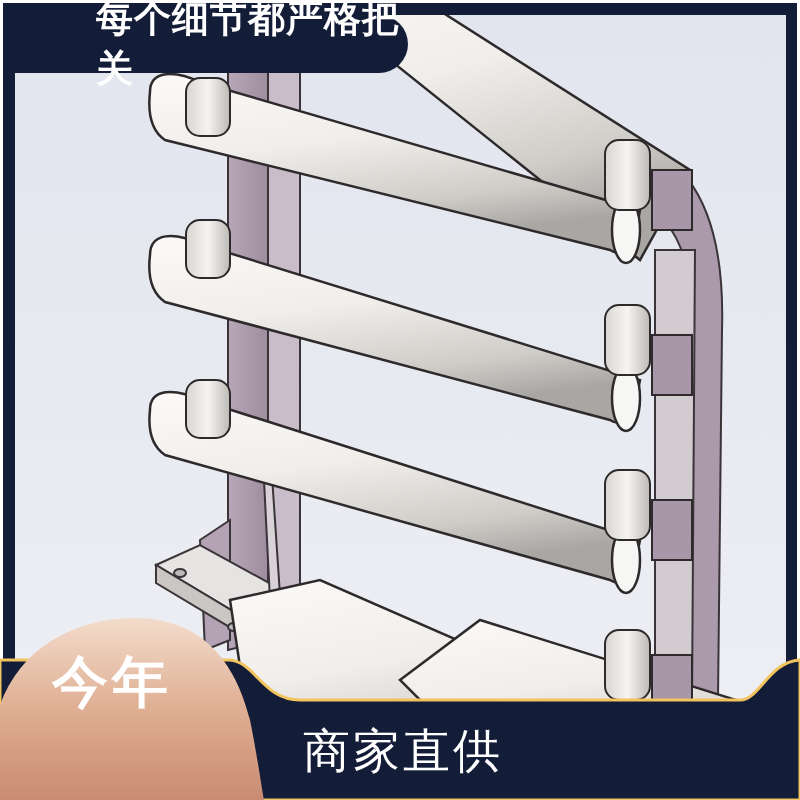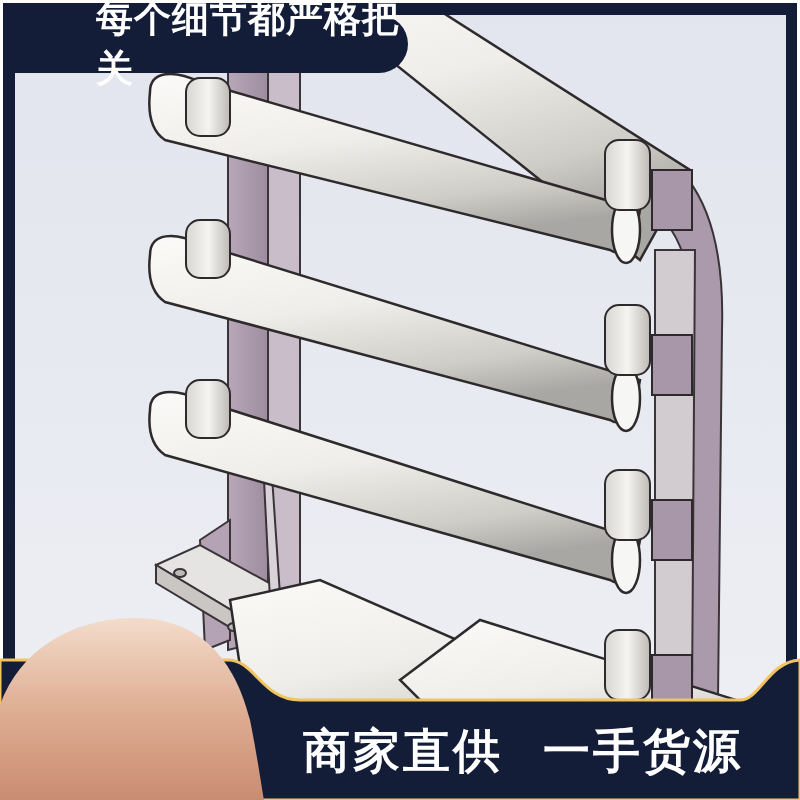--- a/index.html
+++ b/index.html
@@ -7,21 +7,21 @@
   .canvas { position: relative; width: 800px; height: 800px; background: #ffffff; overflow: hidden; }
   .frame { position: absolute; left: 3px; top: 3px; width: 794px; height: 797px; background: #141d38; }
   .scene { position: absolute; left: 15px; top: 15px; width: 771px; height: 785px; overflow: hidden; background: linear-gradient(180deg, #e2e5ee 0%, #e8eaf1 50%, #eef0f4 100%); }
   .scene svg { position: absolute; left: -15px; top: -15px; }
   .top-banner { position: absolute; left: 15px; top: 15px; width: 393px; height: 58px; background: #141d38; border-radius: 0 30px 30px 0; display: flex; align-items: center; padding-left: 49px; box-sizing: border-box; }
   .top-banner span { color: #ffffff; font-size: 37px; font-weight: bold; letter-spacing: 1px; margin-left: 32px; }
   .bottom-layer { position: absolute; left: 0; top: 0; width: 800px; height: 800px; pointer-events: none; }
   .bottom-layer svg { position: absolute; left: 0; top: 0; }
   .badge-text { position: absolute; left: 52px; top: 650px; width: 140px; color: #ffffff; font-weight: bold; font-size: 56px; line-height: 64px; letter-spacing: 4px; }
   .badge-text div { white-space: nowrap; }
-  .slogan { position: absolute; left: 303px; top: 720px; color: #ffffff; font-size: 47px; font-weight: bold; letter-spacing: 3px; white-space: nowrap; display: flex; gap: 40px; }
+  .slogan { position: absolute; left: 303px; top: 720px; color: #ffffff; font-size: 47px; font-weight: normal; letter-spacing: 3px; white-space: nowrap; display: flex; }
 </style>
 </head>
 <body>
 
 <div class="canvas">
   <div class="frame"></div>
 
   <div class="scene">
     <svg width="800" height="800" viewBox="0 0 800 800" xmlns="http://www.w3.org/2000/svg">
       <defs>
@@ -112,19 +112,19 @@
         </linearGradient>
       </defs>
 
       <path d="M0,660 L20,660 C60,660 210,660 228,660 C255,660 262,700 300,700 L740,700 C760,700 768,662 800,660 L800,800 L0,800 Z" fill="#141d38" stroke="#f2c45f" stroke-width="3"></path>
 
       <path d="M0,800 L0,705 C20,650 70,620 130,618 C200,616 235,660 250,720 C258,760 262,790 264,800 Z" fill="url(#peachG)"></path>
     </svg>
   </div>
 
   <div class="badge-text">
+    <div>今年</div>
   </div>
 
   <div class="slogan">
     <span>商家直供</span>
-    <span>一手货源</span>
   </div>
 </div>
 
 </body></html>

